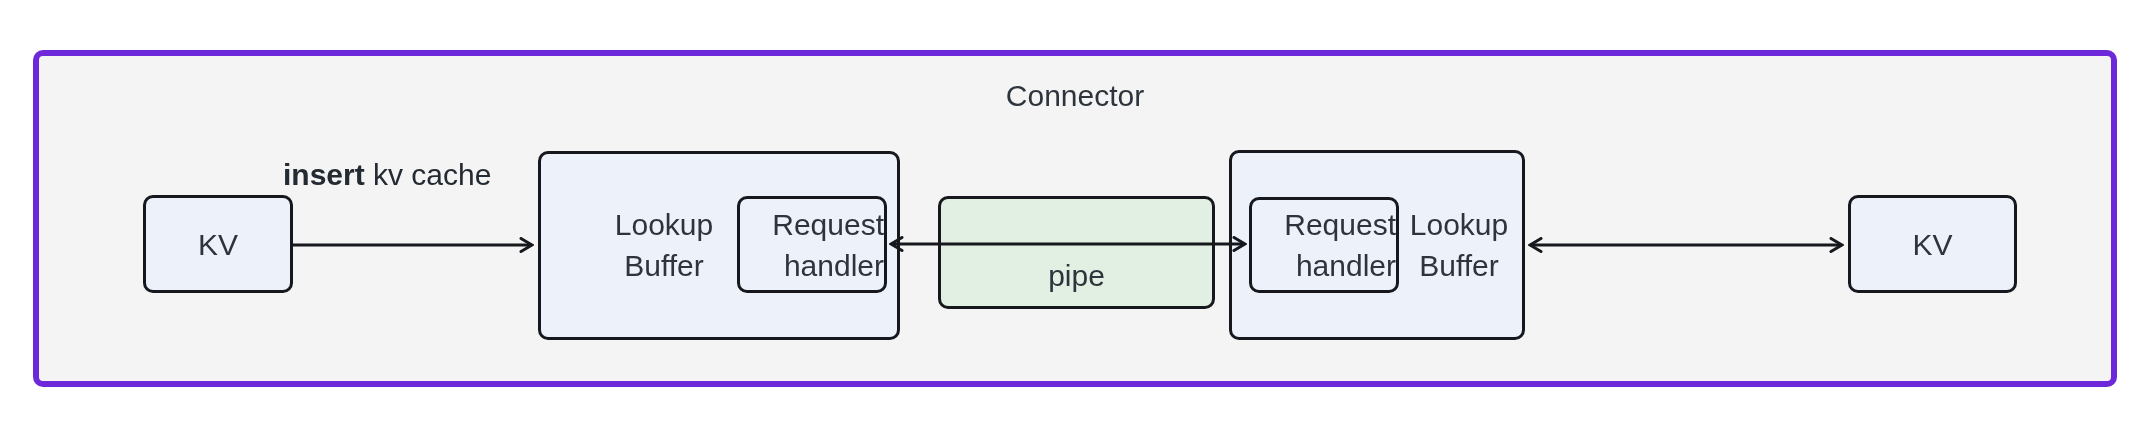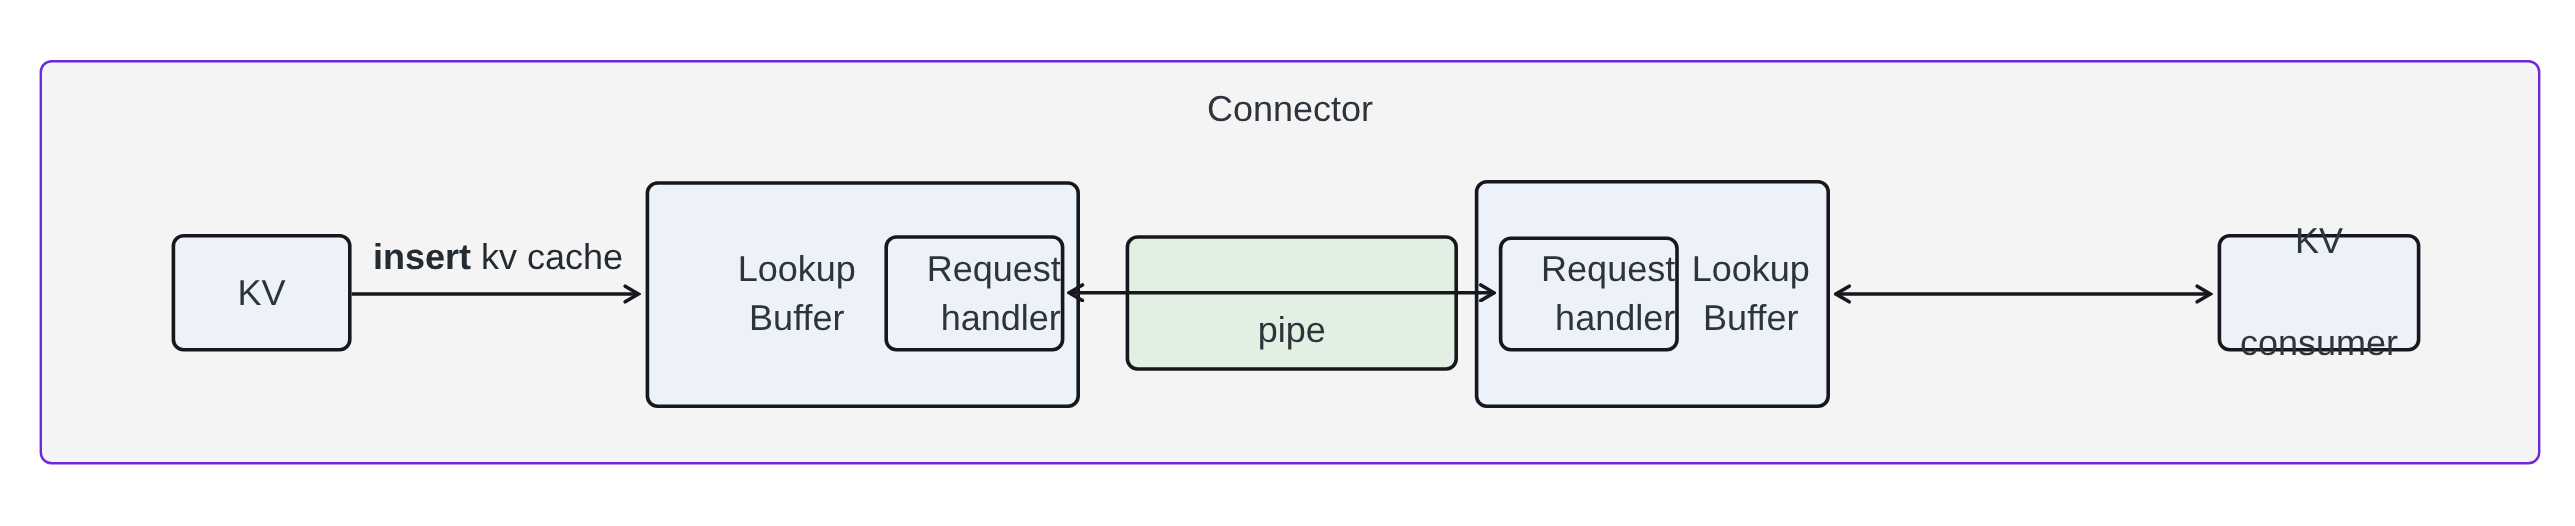--- a/index.html
+++ b/index.html
@@ -13,21 +13,21 @@
     width: 2146px;
     height: 438px;
     background: #ffffff;
     overflow: hidden;
   }
   .outer-box {
     position: absolute;
     left: 33px; top: 50px;
     width: 2084px; height: 337px;
     background: #f4f4f4;
-    border: 2px solid #6d28d9;
+    border: 6px solid #6d28d9;
     border-radius: 10px;
   }
   .diagram-title {
     position: absolute;
     left: 0; right: 0; top: 22px;
     text-align: center;
     font-size: 30px;
     line-height: 36px;
     color: #2e343c;
   }
@@ -88,25 +88,23 @@
   }
   .pipe-label {
     position: absolute;
     left: 0; right: 0; top: 59px;
     text-align: center;
     font-size: 30px;
     line-height: 36px;
   }
   .edge-label {
     position: absolute;
-    text-align: center;
     font-size: 30px;
     line-height: 40px;
     color: #242a31;
-    margin-top: 40px;
   }
   .edge-label b { font-weight: 700; }
   .edge-label-insert { left: 283px;  top: 155px; width: 264px; }
   .edge-label-drop   { left: 1528px; top: 155px; width: 320px; }
   .arrow-overlay {
     position: absolute;
     left: 0; top: 0;
     width: 2146px; height: 438px;
     pointer-events: none;
   }
@@ -150,21 +148,20 @@
     </div>
     <div class="inner-label">
       <div>Lookup</div>
       <div>Buffer</div>
     </div>
   </div>
 
 
   <div class="node kv-consumer">
     <div>KV</div>
-    <div>consumer</div>
   </div>
 
   <svg class="arrow-overlay" viewBox="0 0 2146 438" xmlns="http://www.w3.org/2000/svg" aria-hidden="true">
     <defs>
       <marker id="arrowhead" viewBox="0 0 16 16" refX="14" refY="8" markerWidth="16" markerHeight="16" markerUnits="userSpaceOnUse" orient="auto-start-reverse">
         <path d="M3 1.5 L14 8 L3 14.5" fill="none" stroke="#16181d" stroke-width="3" stroke-linecap="round" stroke-linejoin="miter"></path>
       </marker>
     </defs>
     <line x1="293" y1="245" x2="532" y2="245" stroke="#16181d" stroke-width="3" marker-end="url(#arrowhead)"></line>
     <line x1="891" y1="244" x2="1245" y2="244" stroke="#16181d" stroke-width="3" marker-start="url(#arrowhead)" marker-end="url(#arrowhead)"></line>

